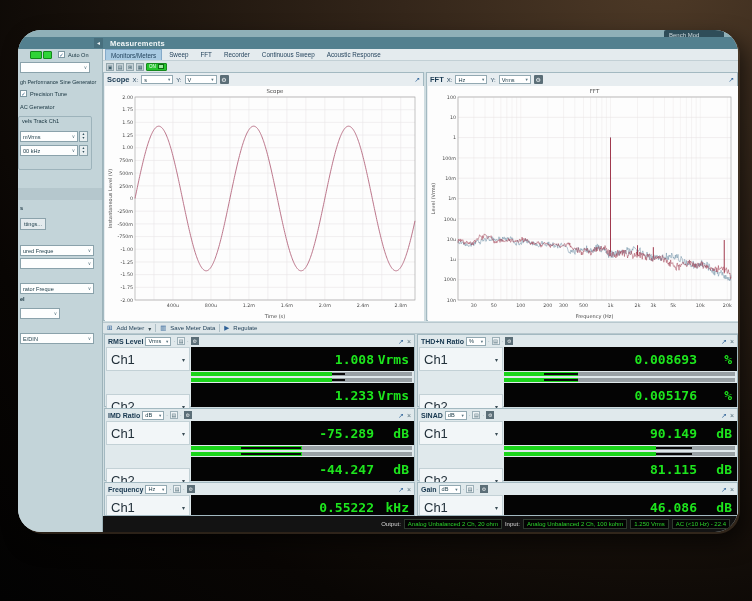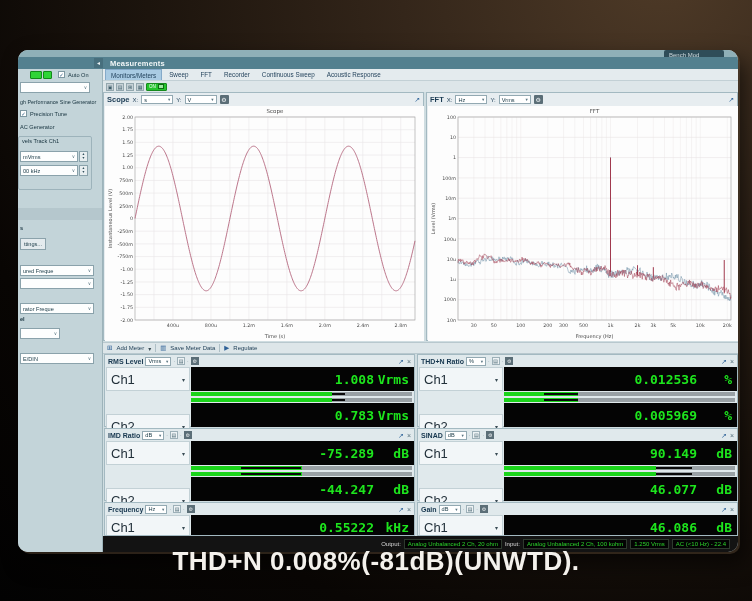--- a/index.html
+++ b/index.html
@@ -1,21 +1,21 @@
 <!DOCTYPE html>
 <html><head>
 <meta charset="utf-8">
 <style>
   html,body{margin:0;padding:0;background:#000;}
   *{box-sizing:border-box;}
   .stage{position:relative;width:752px;height:601px;overflow:hidden;
     background:radial-gradient(ellipse at 88% -5%, #4e3a27 0%, #34261a 28%, #1c140d 55%, #090604 78%, #020202 100%);
     font-family:"Liberation Sans", sans-serif;}
-  .screen{position:absolute;left:18px;top:30px;width:720px;height:502px;border-radius:10px;overflow:hidden;
-    background:#cfdde1;box-shadow:2px 2px 0 0 rgba(150,120,85,0.28), 8px 10px 22px rgba(0,0,0,0.6);margin-top:20px;}
+  .screen{position:absolute;left:18px;top:30px;width:720px;height:502px;border-radius:23px;overflow:hidden;
+    background:#cfdde1;box-shadow:2px 2px 0 0 rgba(150,120,85,0.28), 8px 10px 22px rgba(0,0,0,0.6);}
   
   .topband{position:absolute;left:0;top:0;width:720px;height:7px;background:#8fb0b8;}
   .bench{position:absolute;right:14px;top:0;width:60px;height:10px;background:#2f4d59;color:#cdd9de;
     font-size:6px;line-height:10px;padding-left:5px;border-radius:2px;white-space:nowrap;overflow:hidden;}
   .titlebar{position:absolute;left:0;top:7px;width:720px;height:12px;background:#53808f;display:flex;align-items:center;}
   .collapse{position:absolute;left:76px;top:1px;width:9px;height:10px;background:#476f7d;color:#e8f0f2;
     font-size:6px;line-height:10px;text-align:center;}
   .wtitle{position:absolute;left:92px;font-size:7.5px;font-weight:bold;color:#f3f7f8;letter-spacing:0.2px;}
   
   .tabs{position:absolute;left:85px;top:19px;width:635px;height:12px;background:#e4ebee;border-bottom:1px solid #c2d0d5;
@@ -421,21 +421,21 @@
             <div class="bar">
               <div class="fill" style="width: 64%;"></div>
               <div class="mark" style="width: 5.5%; left: 64%;"></div>
             </div>
             <div class="bar">
               <div class="fill" style="width: 64%;"></div>
               <div class="mark" style="width: 5.5%; left: 64%;"></div>
             </div>
           </div>
           <div class="disp">
-            <span>0.783</span>
+            <span>1.233</span>
               <span class="dunit">Vrms</span>
           </div>
         </div>
       </div>
     </div>
 
     <div class="meter" style="left:399px;top:304px;width:321px;height:73px;">
       <div class="mhead">
         <span class="mname">THD+N Ratio</span>
         <div class="hcombo" style="min-width:20px;">
@@ -457,35 +457,35 @@
             <span>Ch1</span>
               <span class="dd">▾</span>
           </div>
           <div class="chcell">
             <span>Ch2</span>
               <span class="dd">▾</span>
           </div>
         </div>
         <div class="dispcol">
           <div class="disp">
-            <span>0.012536</span>
+            <span>0.008693</span>
               <span class="dunit">%</span>
           </div>
           <div class="bars">
             <div class="bar">
               <div class="fill" style="width: 32%;"></div>
               <div class="mark" style="width: 14.5%; left: 17.5%;"></div>
             </div>
             <div class="bar">
               <div class="fill" style="width: 32%;"></div>
               <div class="mark" style="width: 14.5%; left: 17.5%;"></div>
             </div>
           </div>
           <div class="disp">
-            <span>0.005969</span>
+            <span>0.005176</span>
               <span class="dunit">%</span>
           </div>
         </div>
       </div>
     </div>
 
     <div class="meter" style="left:86px;top:378px;width:311px;height:73px;">
       <div class="mhead">
         <span class="mname">IMD Ratio</span>
         <div class="hcombo" style="min-width:22px;">
@@ -571,21 +571,21 @@
             <div class="bar">
               <div class="fill" style="width: 66%;"></div>
               <div class="mark" style="width: 15.4%; left: 66%;"></div>
             </div>
             <div class="bar">
               <div class="fill" style="width: 66%;"></div>
               <div class="mark" style="width: 15.4%; left: 66%;"></div>
             </div>
           </div>
           <div class="disp">
-            <span>46.077</span>
+            <span>81.115</span>
               <span class="dunit">dB</span>
           </div>
         </div>
       </div>
     </div>
 
     <div class="meter clip34" style="left:86px;top:452px;width:311px;height:73px;">
       <div class="mhead">
         <span class="mname">Frequency</span>
         <div class="hcombo" style="min-width:22px;">
@@ -653,14 +653,13 @@
       <span>Output:</span>
       <span class="badge">Analog Unbalanced 2 Ch, 20 ohm</span>
       <span>Input:</span>
       <span class="badge">Analog Unbalanced 2 Ch, 100 kohm</span>
       <span class="badge">1.250 Vrms</span>
       <span class="badge">AC (&lt;10 Hz) - 22.4</span>
     </div>
 
   </div>
 
-  <div class="caption">THD+N 0.008%(-81dB)(UNWTD).</div>
 </div>
 
 </body></html>

